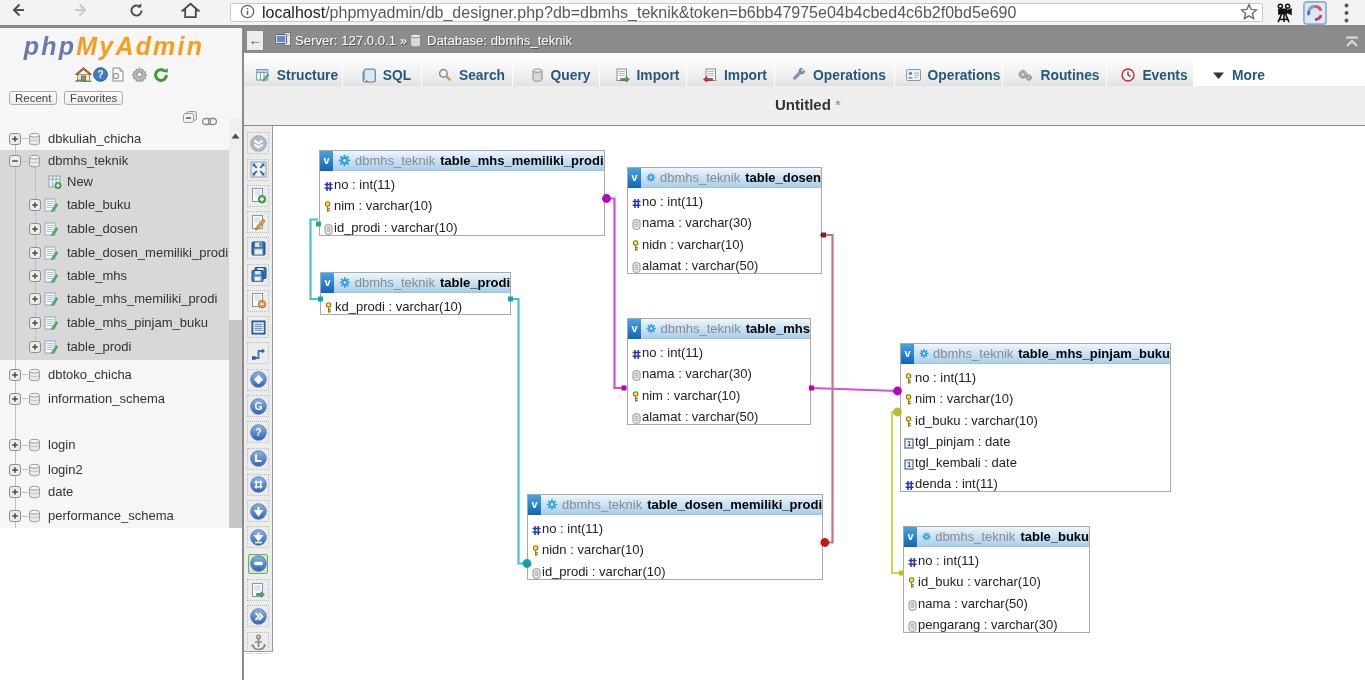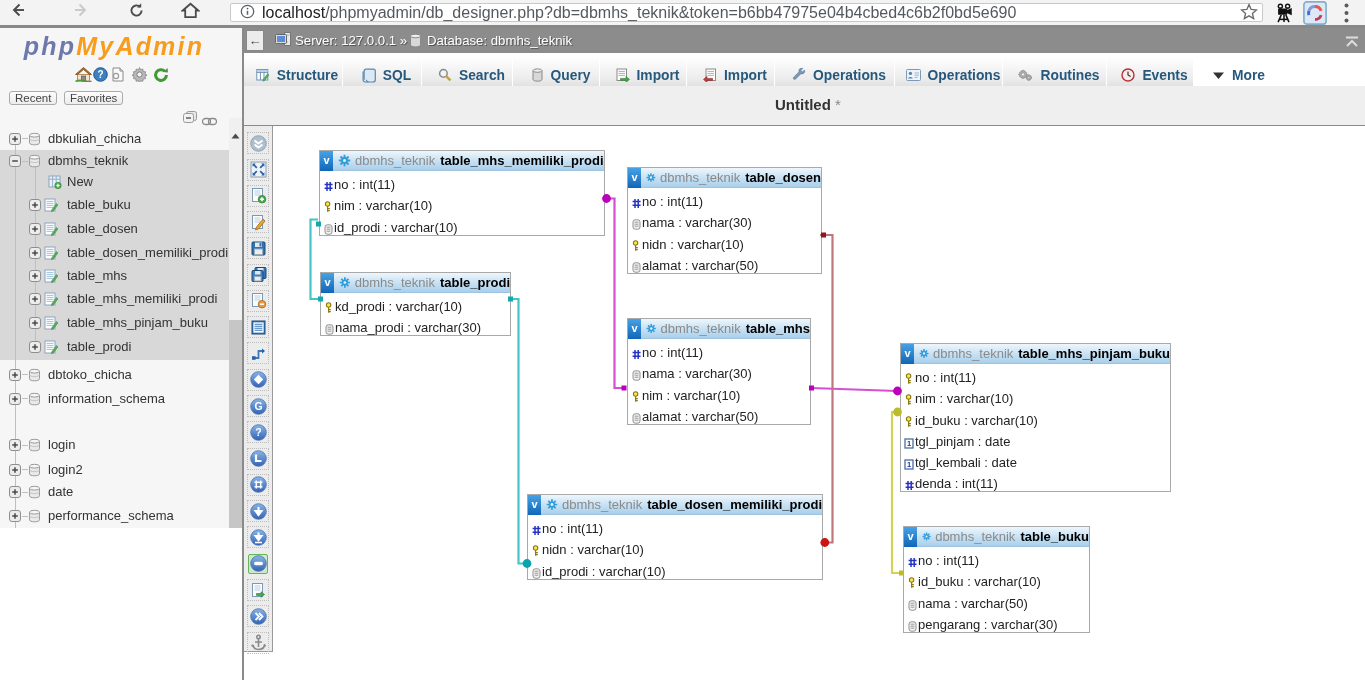--- a/index.html
+++ b/index.html
@@ -832,29 +832,20 @@
       </div>
 <div class="row">
         <span class="ic">
           <svg width="8" height="12" viewBox="0 0 8 12">
             <circle cx="3.6" cy="3" r="2.2" fill="#ffe34f" stroke="#8a7a10" stroke-width="1.1"></circle>
             <path d="M3.6 5.2v5.6M3.6 7.6h2.2M3.6 9.6h2.2" stroke="#8a7a10" stroke-width="1.2" fill="none"></path>
           </svg>
         </span>
         <span>kd_prodi : varchar(10)</span>
       </div>
-<div class="row">
-        <span class="ic">
-          <svg width="9" height="11" viewBox="0 0 9 11">
-            <rect x="1" y="0.8" width="7" height="9.4" rx="2.2" fill="#f2f2f2" stroke="#909090"></rect>
-            <path d="M2.6 3.2h3.8M2.6 5.2h3.8M2.6 7.2h3.8" stroke="#909090" stroke-width="0.9" fill="none"></path>
-          </svg>
-        </span>
-        <span>nama_prodi : varchar(30)</span>
-      </div>
 </div>
 <div class="tbl" style="left:627px;top:318px;width:184px">
 <div class="hd">
         <div class="vb">v</div>
         <svg width="13" height="13" viewBox="0 0 13 13" style="margin-left:5px">
           <path d="M6.5 0.8v3M6.5 9.2v3M0.8 6.5h3M9.2 6.5h3M2.5 2.5l2 2M8.5 8.5l2 2M10.5 2.5l-2 2M4.5 8.5l-2 2" stroke="#2e9ddc" stroke-width="1.9"></path>
           <circle cx="6.5" cy="6.5" r="3.4" fill="#2e9ddc"></circle>
           <circle cx="6.5" cy="6.5" r="1.5" fill="#eaf4fb"></circle>
         </svg>
         <span class="dbn">dbmhs_teknik</span>

